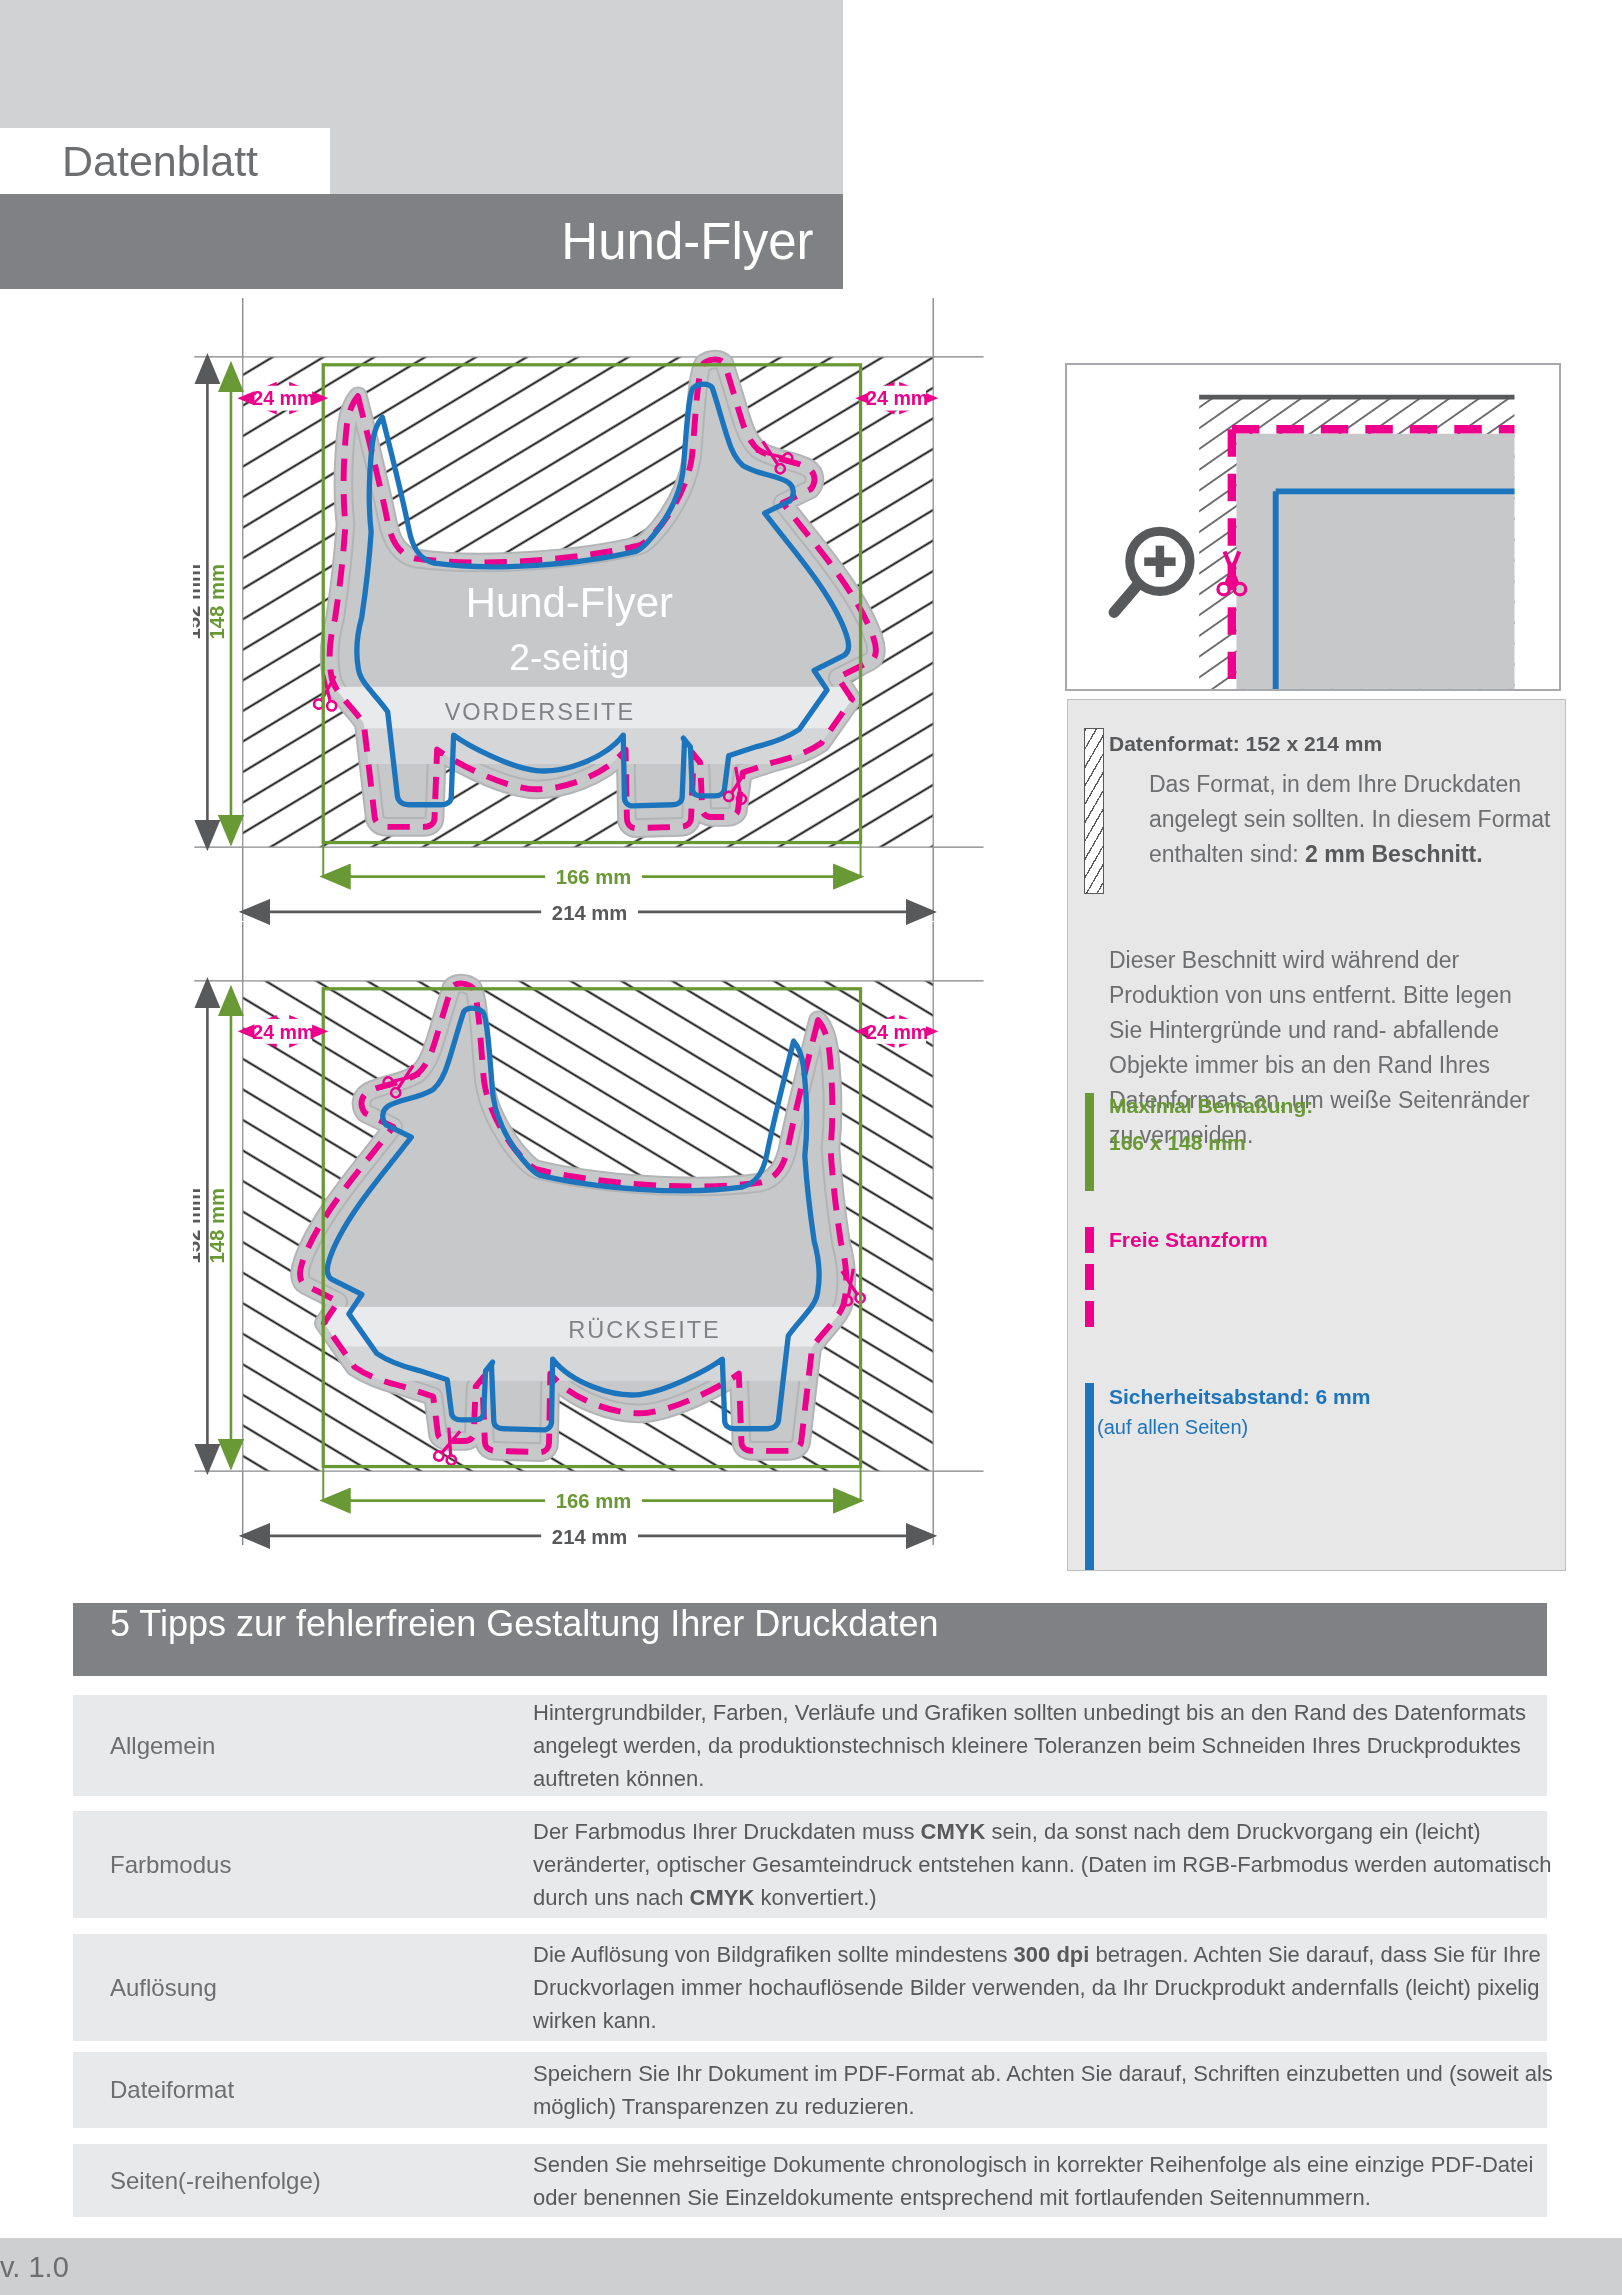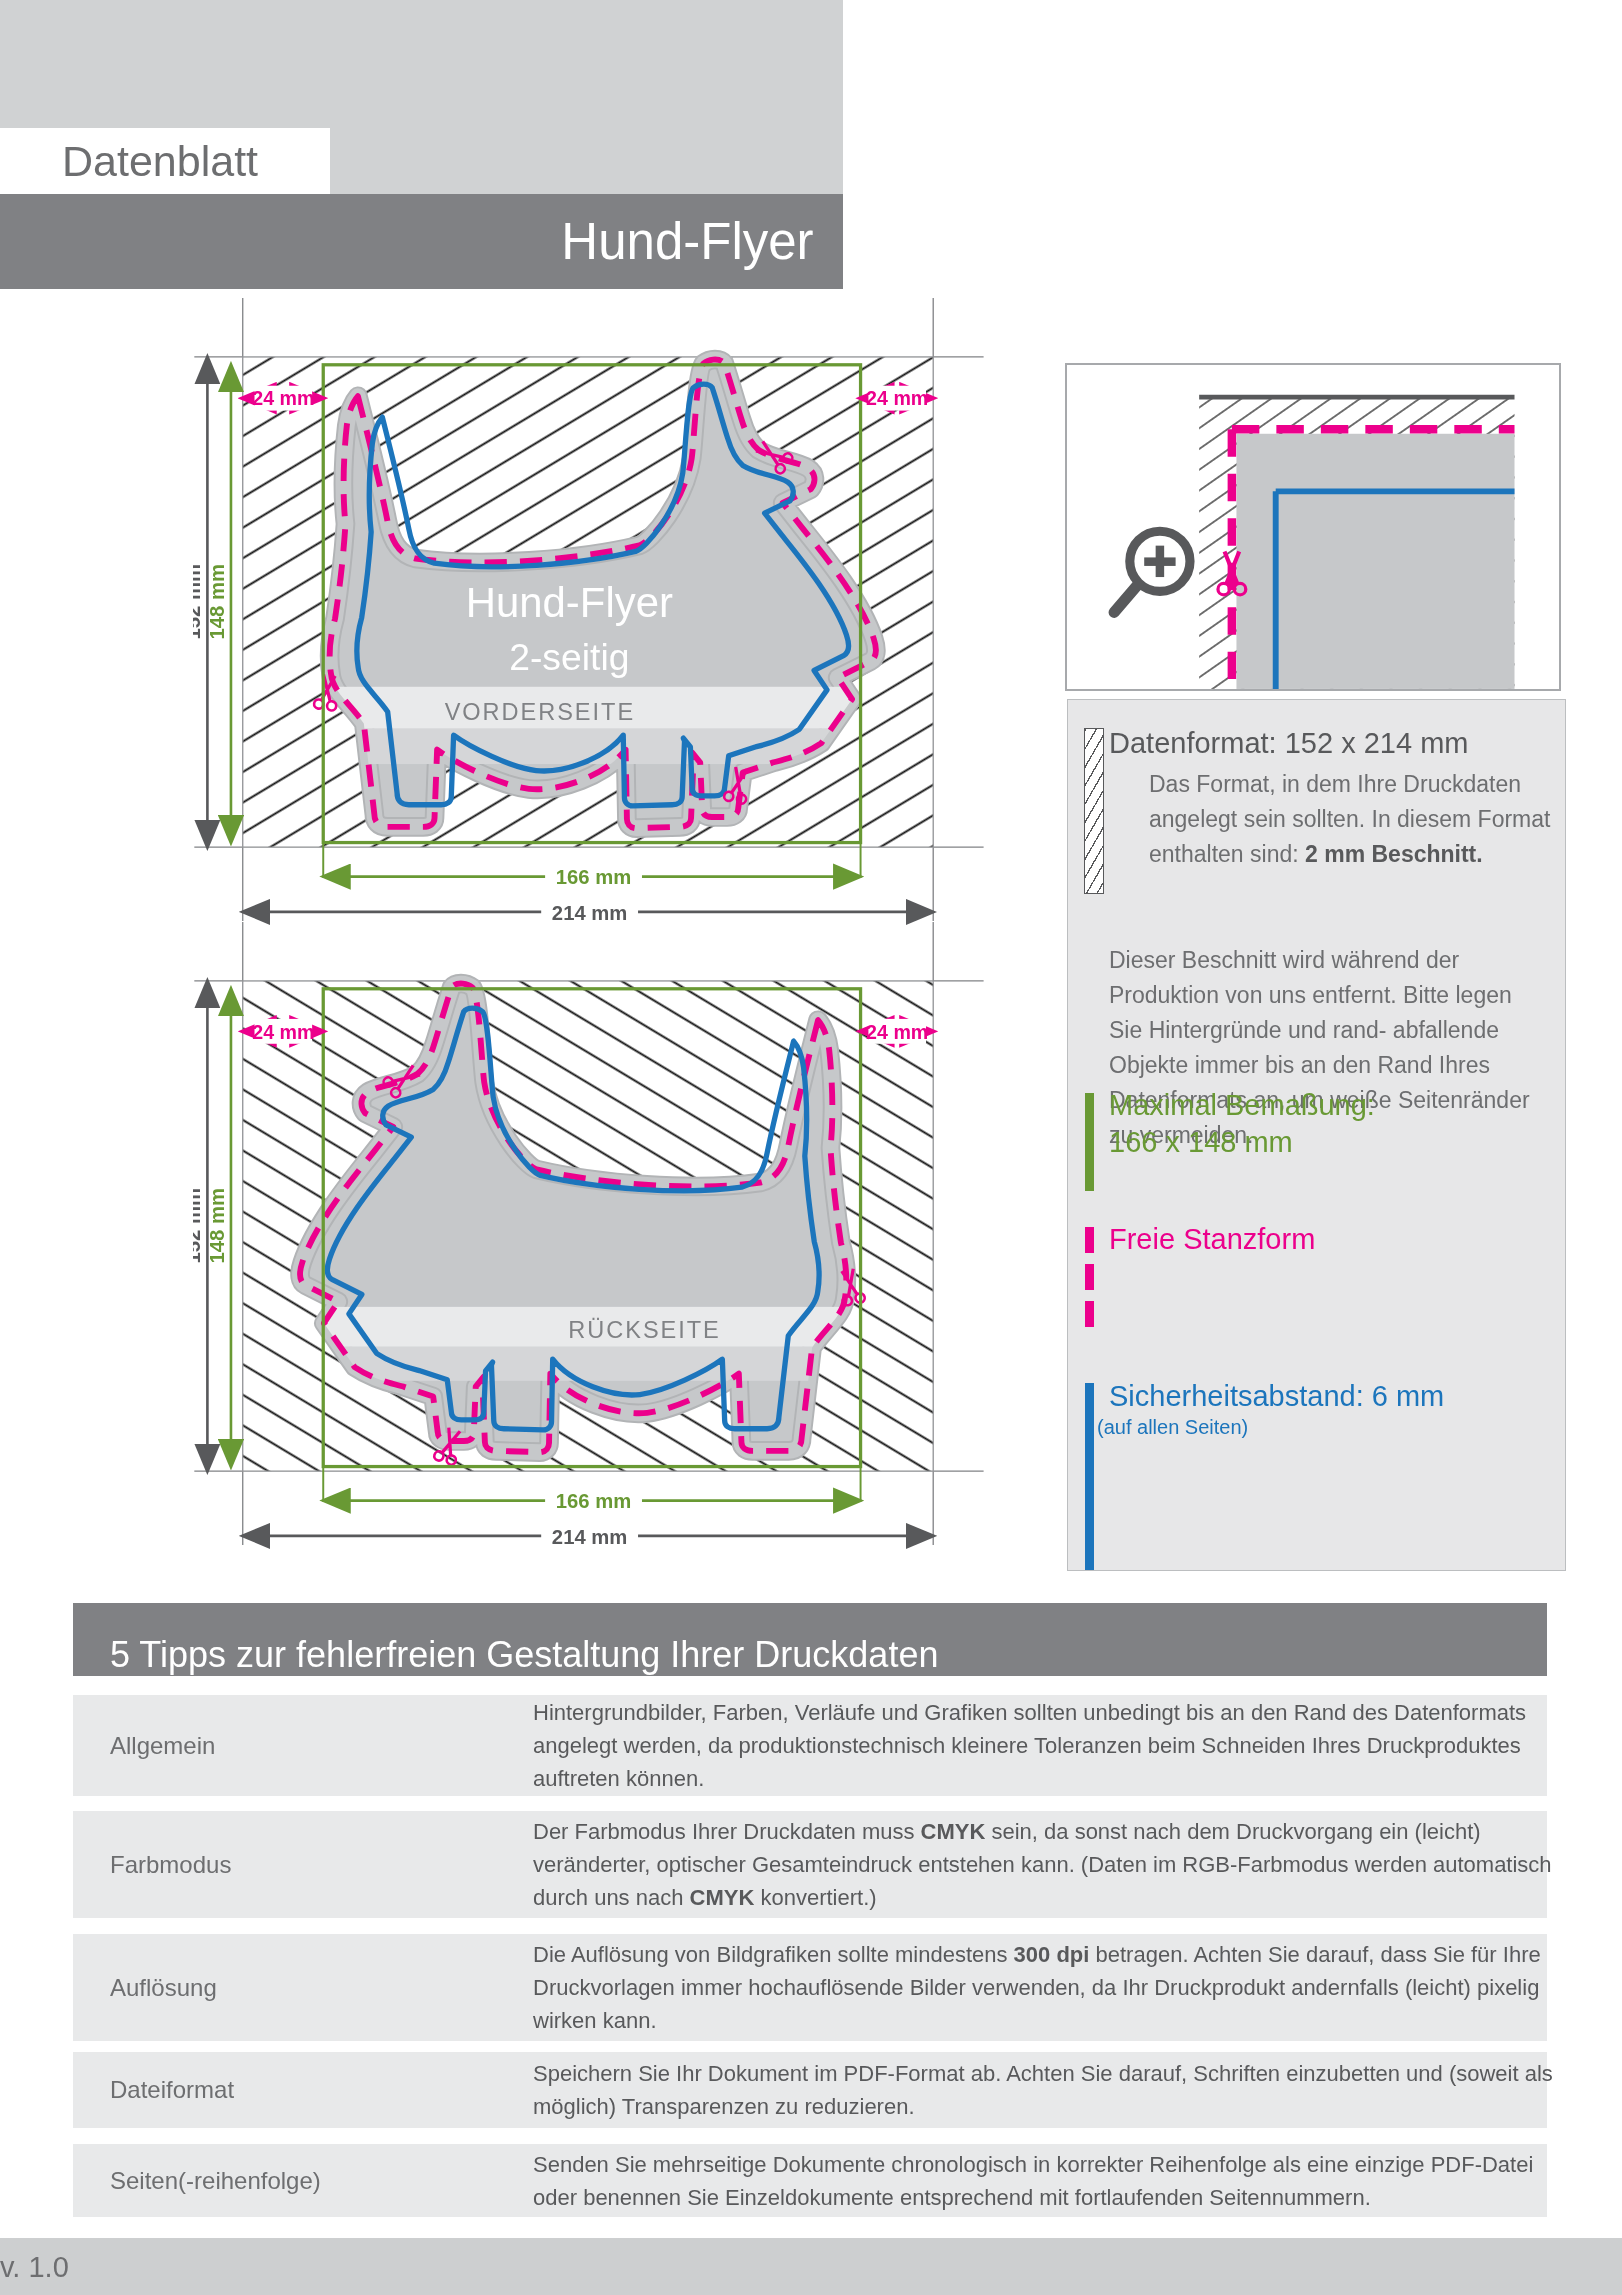--- a/index.html
+++ b/index.html
@@ -17,34 +17,34 @@
   .title-bar span{padding-right:29.4px;font-size:51px;color:#ffffff;}
 
   
   .zoom-box{left:1065px;top:363px;width:496px;height:328px;background:#ffffff;
       border:2px solid #a7a9ac;box-sizing:border-box;}
   .info-box{left:1067px;top:699px;width:499px;height:872px;background:#e7e7e8;
       border:1.3px solid #bcbec0;box-sizing:border-box;}
   .info-box .icon-hatch{position:absolute;left:15.7px;top:27.5px;width:18.3px;height:164px;
       background:#fff;border:1.3px solid #58595b;
       background-image:repeating-linear-gradient(120deg,#58595b 0 1.3px,transparent 1.3px 9.2px);}
-  .ib-h{position:absolute;left:41px;font-size:29px;font-weight:normal;color:#58595b;line-height:37px;}
+  .ib-h{position:absolute;left:41px;font-size:21px;font-weight:bold;color:#58595b;line-height:37px;}
   .ib-p{position:absolute;left:41px;font-size:23px;color:#6d6e70;line-height:35px;}
   .ib-p .b{font-weight:bold;color:#58595b;}
   .g-bar{position:absolute;left:17px;top:393px;width:8.5px;height:98px;background:#699934;}
   .ib-h.green{color:#699934;top:387px;}
   .m-dash{position:absolute;left:17px;width:8.5px;height:26px;background:#ec008c;}
   .ib-h.magenta{color:#ec008c;top:521px;}
   .b-bar{position:absolute;left:17px;top:683px;width:8.5px;height:187px;background:#1c75bc;}
   .ib-h.blue{color:#1c75bc;top:678px;}
   .ib-sub{position:absolute;left:29px;top:716px;font-size:20px;color:#1c75bc;}
 
   
   .tips-bar{left:73px;top:1603px;width:1474px;height:73px;background:#808184;
-      display:flex;align-items:flex-end;}
+      display:flex;align-items:flex-start;}
   .tips-bar span{padding-left:37px;font-size:36px;color:#ffffff;}
   .tip-row{left:73px;width:1474px;background:#e8e9ea;display:flex;align-items:center;}
   .tip-label{position:absolute;left:37px;font-size:24px;color:#6d6e70;}
   .tip-text{position:absolute;left:460px;width:1034px;font-size:22px;line-height:33px;color:#58595b;}
   .tip-text .b{font-weight:bold;}
 
   .footer{left:0;top:2238px;width:1623px;height:58px;background:#cdcfd0;
       display:flex;align-items:center;justify-content:flex-start;}
   .footer span{padding-right:52px;font-size:29px;color:#6d6e70;}
 

